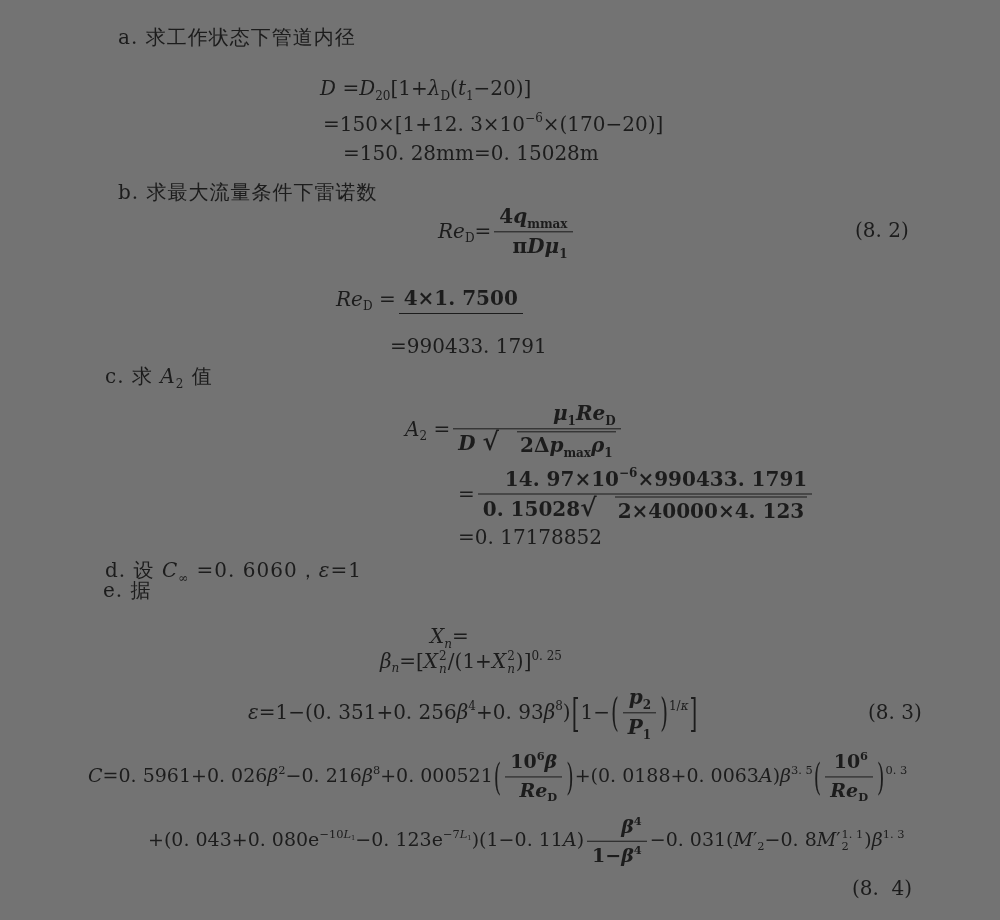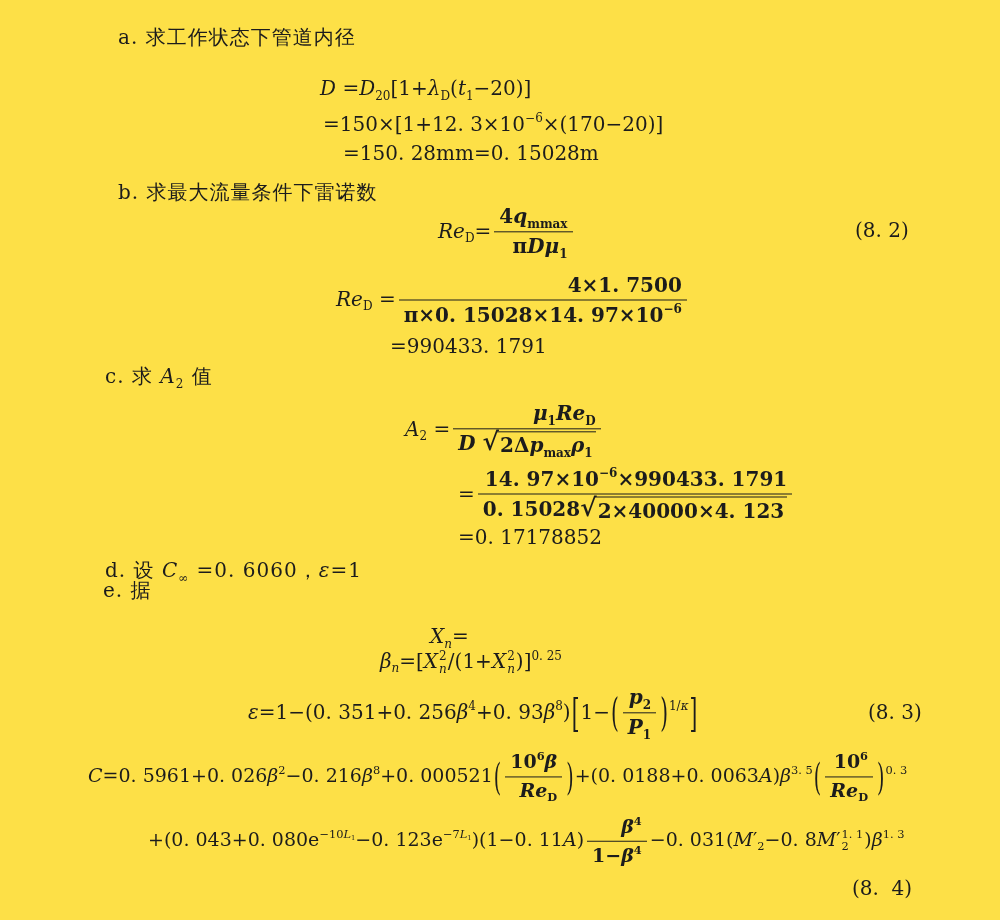--- a/index.html
+++ b/index.html
@@ -20,37 +20,37 @@
   .heading{letter-spacing:1px;}
   i{font-style:italic;}
   sub,sup{font-size:0.6em;line-height:1;}
   sub{vertical-align:-0.35em;}
   sup{vertical-align:0.7em;}
   .frac{display:inline-block;vertical-align:middle;text-align:right;margin:0 3px;font-weight:bold;}
   .frac .num{display:block;padding:0 5px 2px;border-bottom:1.5px solid #1c1c1c;}
   .frac .den{display:block;padding:2px 5px 0;}
   .sqrt{display:inline-flex;align-items:flex-start;vertical-align:middle;}
   .rad{font-size:1.25em;line-height:0.9;margin-right:-2px;}
-  .radc{border-top:1.5px solid #1c1c1c;padding:1px 3px 0;}
+  .radc{border-top:1.5px solid #1c1c1c;padding:1px 3px 0;margin-left:20px;}
   .big{display:inline-block;transform:scaleY(2);transform-origin:center;vertical-align:middle;padding:0 1px;}
   .stack{display:inline-flex;flex-direction:column;align-items:flex-start;vertical-align:middle;font-size:0.6em;line-height:1.05;text-align:left;margin:0 1px;}
   .stack .st,.stack .sb{display:block;}
 </style>
 </head>
 <body>
 
-<div class="page" style="background: #fde047; color: rgb(28, 28, 28);">
+<div class="page" style="background: #737373; color: rgb(28, 28, 28);">
     <div class="line heading" style="left: 118px; top: 37px;">a. 求工作状态下管道内径</div>
     <div class="line formula" style="left: 320px; top: 89px;"><i>D</i> =<i>D</i><sub>20</sub>[1+<i>λ</i><sub>D</sub>(<i>t</i><sub>1</sub>−20)]</div>
     <div class="line formula" style="left: 323px; top: 124px;">=150×[1+12. 3×10<sup>−6</sup>×(170−20)]</div>
     <div class="line formula" style="left: 343px; top: 153px;">=150. 28mm=0. 15028m</div>
     <div class="line heading" style="left: 118px; top: 192px;">b. 求最大流量条件下雷诺数</div>
     <div class="line formula" style="left: 438px; top: 232px;"><i>Re</i><sub>D</sub>=<span class="frac"><span class="num">4<i>q</i><sub>mmax</sub></span><span class="den">π<i>D</i><i>μ</i><sub>1</sub></span></span></div>
     <div class="line eqnum" style="left: 855px; top: 230px;">(8. 2)</div>
-    <div class="line formula" style="left: 336px; top: 300px;"><i>Re</i><sub>D</sub> =<span class="frac"><span class="num">4×1. 7500</span><span class="den">π×0. 15028×14. 97×10<sup>−6</sup></span></span></div>
+    <div class="line formula" style="left: 336px; top: 300px;"><i>Re</i><sub>D</sub> =<span class="frac"><span class="num">4×1. 7500</span></span></div>
     <div class="line formula" style="left: 390px; top: 346px;">=990433. 1791</div>
     <div class="line heading" style="left: 105px; top: 377px;">c. 求 <i>A</i><sub>2</sub> 值</div>
     <div class="line formula" style="left: 405px; top: 430px;"><i>A</i><sub>2</sub> =<span class="frac"><span class="num"><i>μ</i><sub>1</sub><i>Re</i><sub>D</sub></span><span class="den"><i>D</i> <span class="sqrt"><span class="rad">√</span><span class="radc">2Δ<i>p</i><sub>max</sub><i>ρ</i><sub>1</sub></span></span></span></span></div>
     <div class="line formula" style="left: 458px; top: 495px;">=<span class="frac"><span class="num">14. 97×10<sup>−6</sup>×990433. 1791</span><span class="den">0. 15028<span class="sqrt"><span class="rad">√</span><span class="radc">2×40000×4. 123</span></span></span></span></div>
     <div class="line formula" style="left: 458px; top: 537px;">=0. 17178852</div>
     <div class="line heading" style="left: 105px; top: 571px;">d. 设 <i>C</i><sub>∞</sub> =0. 6060，<i>ε</i>=1</div>
     <div class="line heading" style="left: 103px; top: 590px;">e. 据</div>
     <div class="line formula" style="left: 430px; top: 621px; margin-top: 16px;"><i>X</i><sub><i>n</i></sub>=</div>
     <div class="line formula" style="left: 380px; top: 662px;"><i>β</i><sub><i>n</i></sub>=[<i>X</i><span class="stack"><span class="st">2</span><span class="sb"><i>n</i></span></span>/(1+<i>X</i><span class="stack"><span class="st">2</span><span class="sb"><i>n</i></span></span>)]<sup>0. 25</sup></div>
     <div class="line formula" style="left: 248px; top: 713px;"><i>ε</i>=1−(0. 351+0. 256<i>β</i><sup>4</sup>+0. 93<i>β</i><sup>8</sup>)<span class="big">[</span>1−<span class="big">(</span><span class="frac"><span class="num"><i>p</i><sub>2</sub></span><span class="den"><i>P</i><sub>1</sub></span></span><span class="big">)</span><sup>1/<i>κ</i></sup><span class="big">]</span></div>

